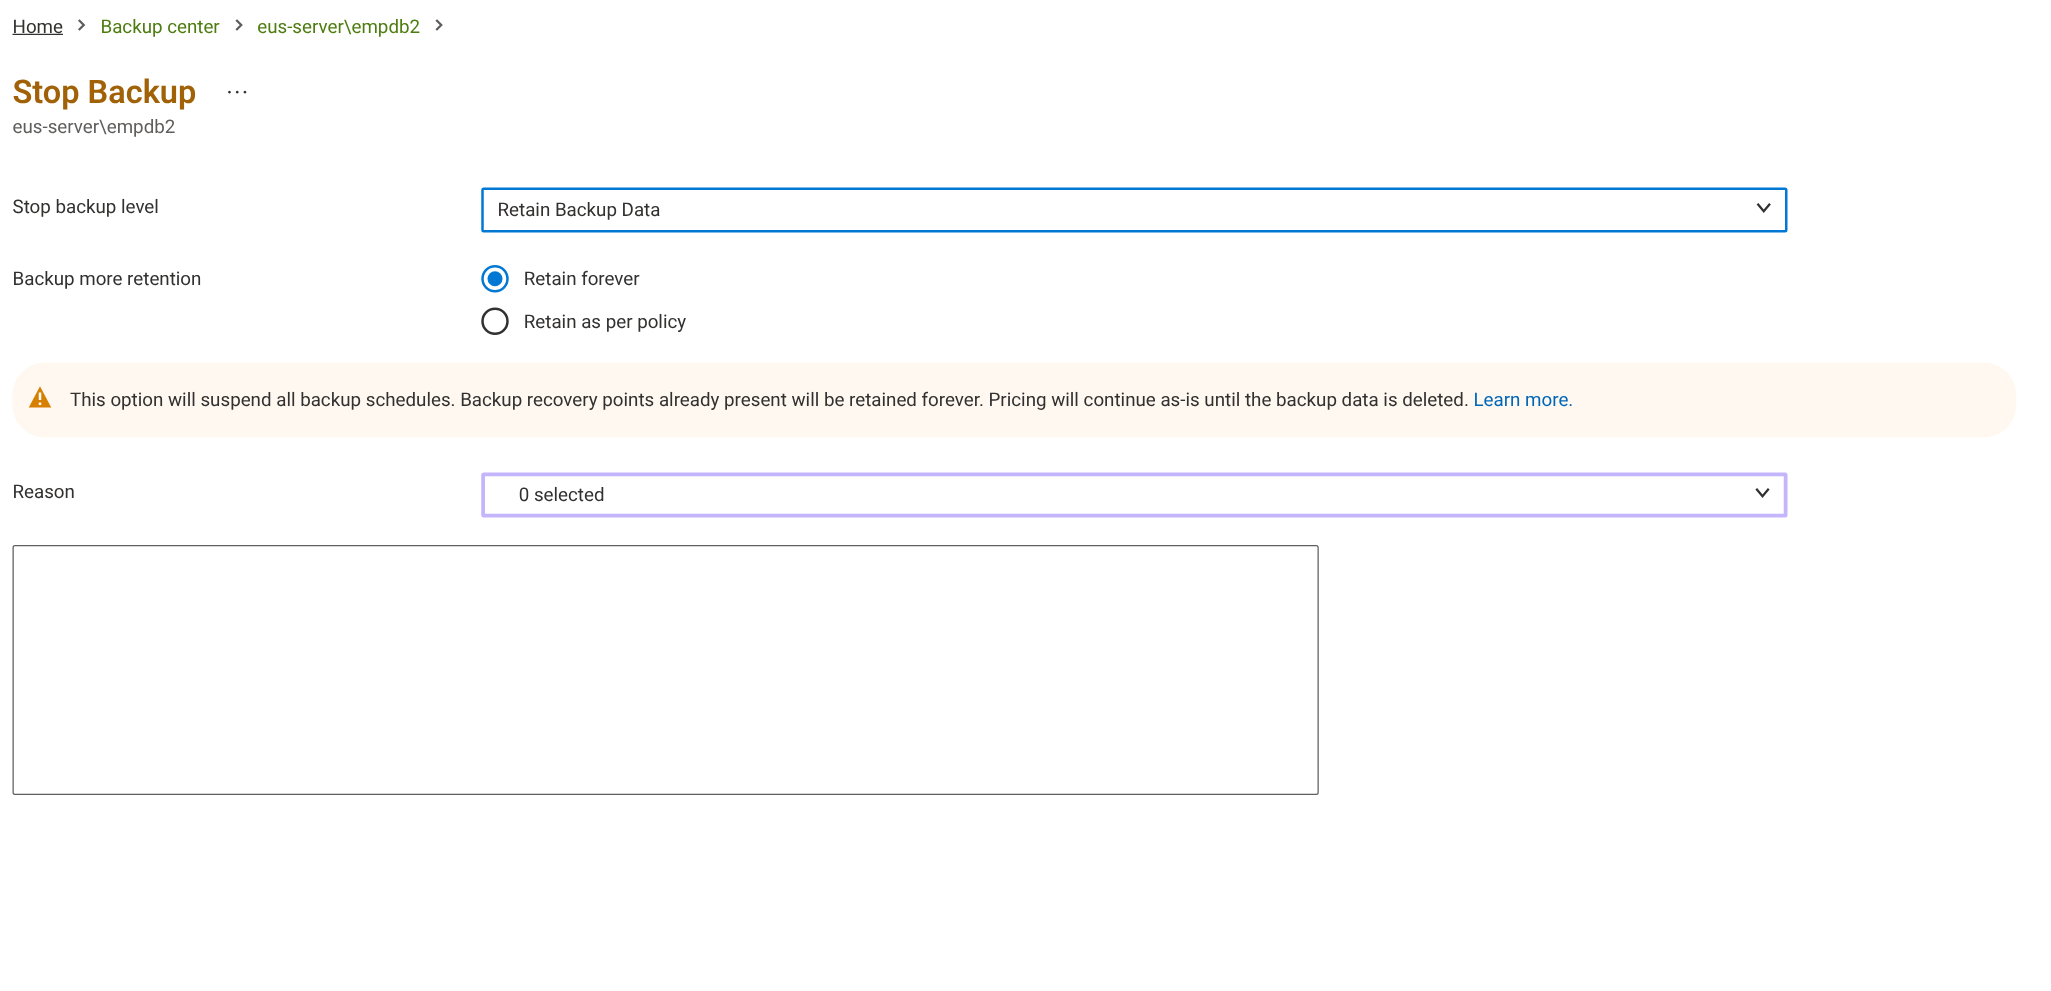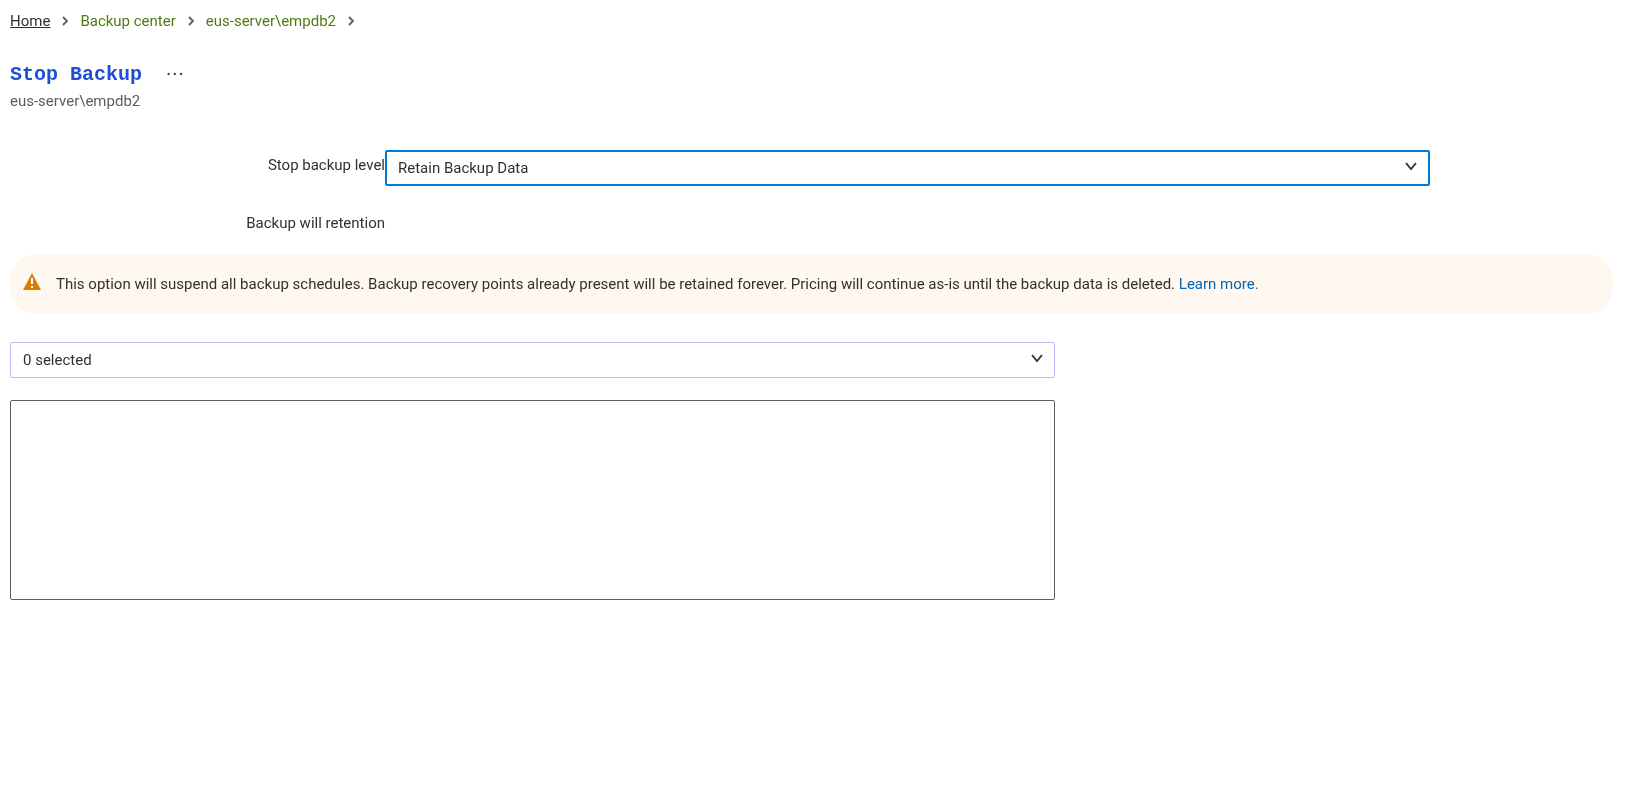--- a/index.html
+++ b/index.html
@@ -36,24 +36,23 @@
       color: #605e5c;
       font-size: 13px;
     }
     
     .title-row {
       display: flex;
       align-items: center;
       gap: 20px;
     }
     h1.page-title {
-      font-size: 20px;
+      font-size: 26px;
       font-weight: 600;
-      color: #1d4ed8;
-      font-family: Liberation Mono, monospace;
+      color: #a16207;
     }
     .more-btn {
       font-size: 20px;
       color: #323130;
       cursor: pointer;
       padding: 4px;
       letter-spacing: 1px;
     }
     .subtitle {
       font-size: 15px;
@@ -66,37 +65,36 @@
       display: flex;
       align-items: flex-start;
       margin-bottom: 22px;
     }
     .form-label {
       width: 375px;
       flex-shrink: 0;
       font-size: 15px;
       color: #323130;
       padding-top: 6px;
-      text-align: right;
     }
     .form-control-wrap {
       flex: 1;
       max-width: 1045px;
       border-radius: 13px;
     }
     
     .select {
       position: relative;
       width: 100%;
       height: 36px;
-      border: 1px solid #c4b5fd;
+      border: 3px solid #c4b5fd;
       background: #ffffff;
       display: flex;
       align-items: center;
-      padding: 0 38px 0 12px;
+      padding: 0 38px 0 27px;
       font-size: 15px;
       cursor: pointer;
       border-radius: 2px;
     }
     .select.focused {
       border: 2px solid #0078d4;
       padding: 0 37px 0 11px;
     }
     .select .chev {
       position: absolute;
@@ -226,38 +224,53 @@
       <span class="chev">
         <svg class="chevron" viewBox="0 0 14 14">
             <polyline points="2,4 7,10 12,4"></polyline>
           </svg>
       </span>
     </div>
   </div>
 </div>
 
 <div class="form-row">
-  <div class="form-label">Backup will retention</div>
+  <div class="form-label">Backup more retention</div>
+  <div class="form-control-wrap">
+    <div class="radio-group">
+      <label class="radio-item">
+        <span class="radio-circle checked">
+          <span class="radio-dot"></span>
+        </span>
+        <span>Retain forever</span>
+      </label>
+      <label class="radio-item">
+        <span class="radio-circle"></span>
+        <span>Retain as per policy</span>
+      </label>
+    </div>
+  </div>
 </div>
 
 <div class="info-bar">
   <span class="warn-icon">
     <svg class="warn" viewBox="0 0 20 20">
       <path d="M10 1 L19 18 L1 18 Z" fill="#d67f00"></path>
       <rect x="9" y="6" width="2" height="6" fill="#ffffff"></rect>
       <rect x="9" y="14" width="2" height="2" fill="#ffffff"></rect>
     </svg>
   </span>
   <span>
     <span>This option will suspend all backup schedules. Backup recovery points already present will be retained forever. Pricing will continue as-is until the backup data is deleted.</span>
     <a>Learn more.</a>
   </span>
 </div>
 
 <div class="form-row">
+  <div class="form-label">Reason</div>
   <div class="form-control-wrap">
     <div class="select">
       <span>0 selected</span>
       <span class="chev">
         <svg class="chevron" viewBox="0 0 14 14">
             <polyline points="2,4 7,10 12,4"></polyline>
           </svg>
       </span>
     </div>
   </div>

